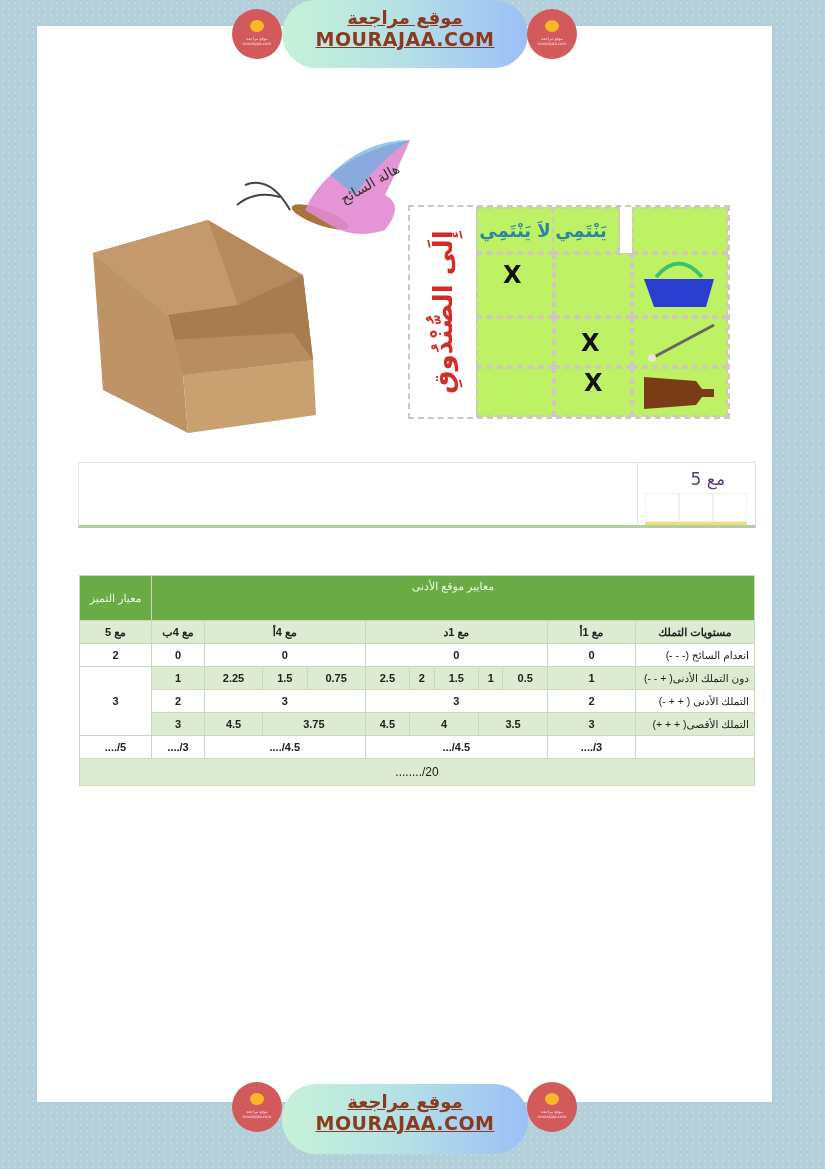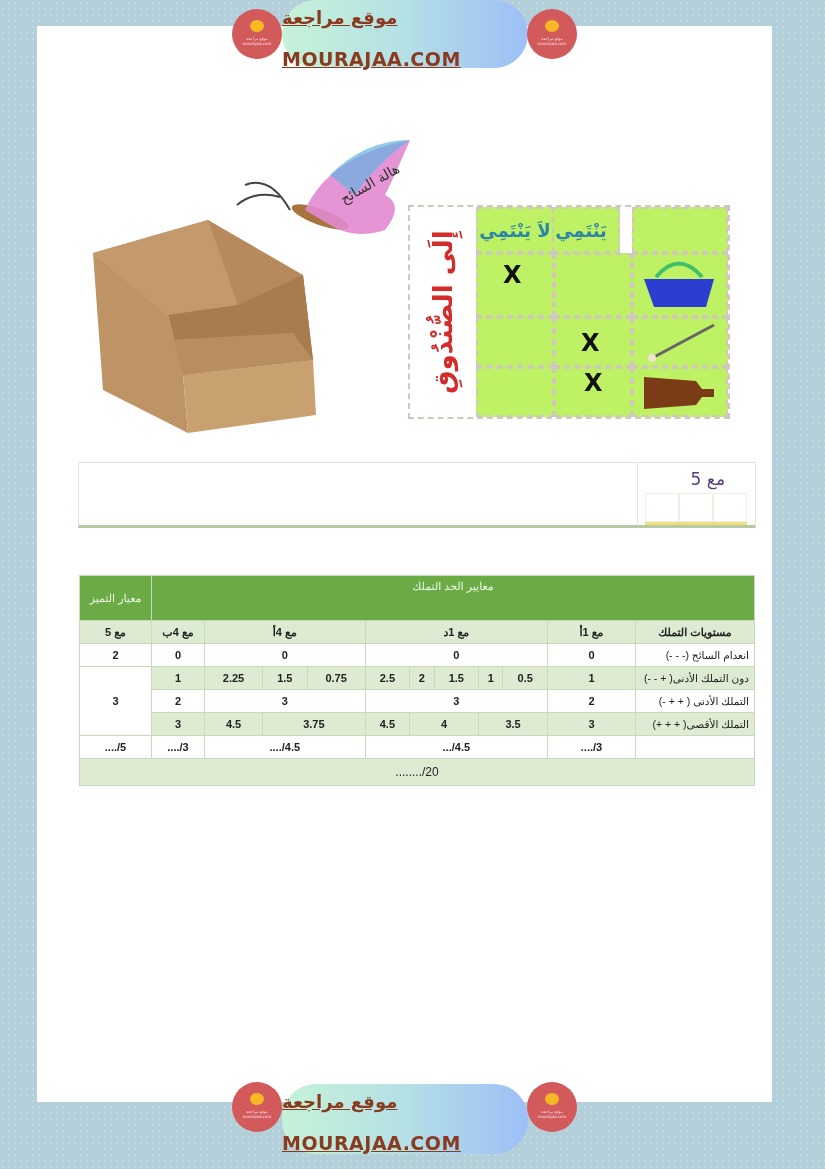--- a/index.html
+++ b/index.html
@@ -16,25 +16,25 @@
     background: #ffffff;
   }
   
   .banner { position: absolute; left: 230px; width: 350px; height: 70px; }
   .banner.top { top: 0; }
   .banner.bottom { top: 1082px; }
   .pill {
     position: absolute; left: 52px; top: 0; width: 246px; height: 68px;
     border-radius: 34px;
     background: linear-gradient(90deg, #c6f2d8 0%, #b4e0e6 50%, #9cbff7 100%);
-    text-align: left; color: #8a3a1e; font-weight: bold;
+    text-align: center; color: #8a3a1e; font-weight: bold;
   }
   .banner.bottom .pill { top: 2px; height: 70px; }
   .pill .ar { display: block; font-size: 18px; margin-top: 7px; text-decoration: underline; direction: rtl; }
-  .pill .en { display: block; font-size: 19px; margin-top: 20px; text-decoration: underline; letter-spacing: 0.5px; }
+  .pill .en { display: block; font-size: 19px; margin-top: 0; text-decoration: underline; letter-spacing: 0.5px; }
   .logo {
     position: absolute; top: 9px; width: 50px; height: 50px; border-radius: 50%;
     background: #d35a5a; text-align: center;
   }
   .logo.l { left: 2px; } .logo.r { left: 297px; }
   .banner.bottom .logo { top: 0; }
   .logo .book { display: block; width: 14px; height: 12px; margin: 11px auto 0; background: #f6b824; border-radius: 50%; }
   .logo .lt { display: block; font-size: 4px; color: #fde; margin-top: 4px; line-height: 5px; }
 
   
@@ -167,21 +167,21 @@
       <div class="slot"></div>
         <div class="slot"></div>
         <div class="slot"></div>
     </div>
   </div>
 </div>
 
 <table class="grade">
   <tbody>
       <tr style="height:45px">
-    <td class="g" colspan="14" style="vertical-align:top;padding-top:4px;">معايير الحد التملك</td>
+    <td class="g" colspan="14" style="vertical-align:top;padding-top:4px;">معايير موقع الأدنى</td>
     <td class="g" style="width:72px;">معيار التميز</td>
   </tr>
   <tr class="lg">
     <td style="width:119px">مستويات التملك</td>
     <td style="width:88px">مع 1أ</td>
     <td colspan="7">مع 1د</td>
     <td colspan="4">مع 4أ</td>
     <td style="width:53px">مع 4ب</td>
     <td>مع 5</td>
   </tr>

